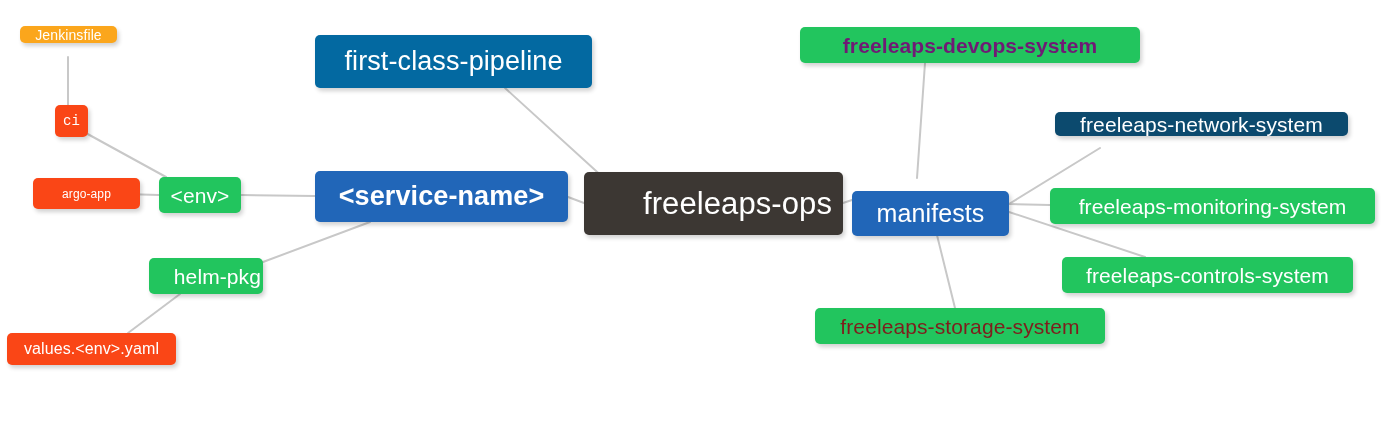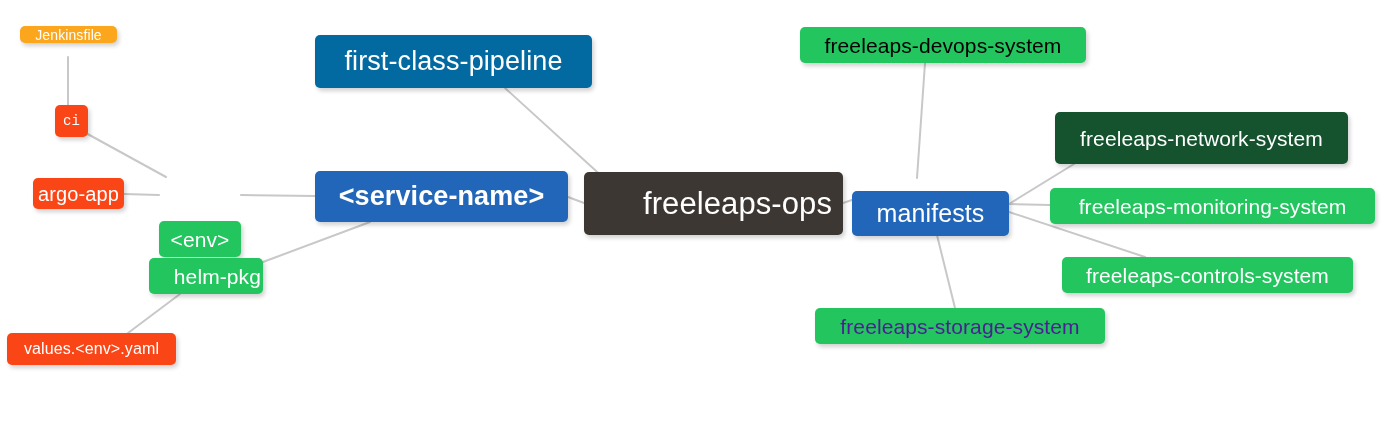--- a/index.html
+++ b/index.html
@@ -68,47 +68,47 @@
       </div>
       <div class="node" style="left: 315px; top: 171px; width: 253px; height: 51px; background: rgb(33, 102, 184); color: rgb(255, 255, 255); font-size: 27px; font-weight: bold;">
         <span class="node-label">&lt;service-name&gt;</span>
       </div>
       <div class="node" style="left: 315px; top: 35px; width: 277px; height: 53px; background: #0369a1; color: rgb(255, 255, 255); font-size: 27px;">
         <span class="node-label">first-class-pipeline</span>
       </div>
       <div class="node" style="left: 852px; top: 178px; width: 157px; height: 45px; background: rgb(33, 102, 184); color: rgb(255, 255, 255); font-size: 25px; margin-top: 13px;">
         <span class="node-label">manifests</span>
       </div>
-      <div class="node" style="left: 159px; top: 177px; width: 82px; height: 36px; background: rgb(34, 197, 94); color: rgb(255, 255, 255); font-size: 21px; margin-top: 44px;">
+      <div class="node" style="left: 159px; top: 177px; width: 82px; height: 36px; background: rgb(34, 197, 94); color: rgb(255, 255, 255); font-size: 21px;">
         <span class="node-label">&lt;env&gt;</span>
       </div>
       <div class="node" style="left: 149px; top: 258px; width: 114px; height: 36px; background: rgb(34, 197, 94); color: rgb(255, 255, 255); font-size: 21px; justify-content: flex-end;">
         <span class="node-label">helm-pkg</span>
       </div>
       <div class="node" style="left: 20px; top: 26px; width: 97px; height: 17px; background: rgb(251, 166, 28); color: rgb(255, 255, 255); font-size: 14px;">
         <span class="node-label">Jenkinsfile</span>
       </div>
       <div class="node" style="left: 55px; top: 105px; width: 33px; height: 32px; background: rgb(250, 70, 22); color: rgb(255, 255, 255); font-size: 14px; font-family: Liberation Mono, monospace;">
         <span class="node-label">ci</span>
       </div>
-      <div class="node" style="left: 33px; top: 178px; width: 91px; height: 31px; background: rgb(250, 70, 22); color: rgb(255, 255, 255); font-size: 20px;">
+      <div class="node" style="left: 33px; top: 178px; width: 107px; height: 31px; background: rgb(250, 70, 22); color: rgb(255, 255, 255); font-size: 12px;">
         <span class="node-label">argo-app</span>
       </div>
       <div class="node" style="left: 7px; top: 333px; width: 169px; height: 32px; background: rgb(250, 70, 22); color: rgb(255, 255, 255); font-size: 16px;">
         <span class="node-label">values.&lt;env&gt;.yaml</span>
       </div>
-      <div class="node" style="left: 800px; top: 27px; width: 286px; height: 36px; background: rgb(34, 197, 94); color: #000000; font-size: 21px;">
+      <div class="node" style="left: 800px; top: 27px; width: 340px; height: 36px; background: rgb(34, 197, 94); color: #701a75; font-size: 21px; font-weight: bold;">
         <span class="node-label">freeleaps-devops-system</span>
       </div>
-      <div class="node" style="left: 1055px; top: 112px; width: 293px; height: 52px; background: #14532d; color: rgb(255, 255, 255); font-size: 21px;">
+      <div class="node" style="left: 1055px; top: 112px; width: 293px; height: 24px; background: #0c4a6e; color: rgb(255, 255, 255); font-size: 21px;">
         <span class="node-label">freeleaps-network-system</span>
       </div>
       <div class="node" style="left: 1050px; top: 188px; width: 325px; height: 36px; background: rgb(34, 197, 94); color: rgb(255, 255, 255); font-size: 21px;">
         <span class="node-label">freeleaps-monitoring-system</span>
       </div>
       <div class="node" style="left: 1062px; top: 257px; width: 291px; height: 36px; background: rgb(34, 197, 94); color: rgb(255, 255, 255); font-size: 21px;">
         <span class="node-label">freeleaps-controls-system</span>
       </div>
-      <div class="node" style="left: 815px; top: 308px; width: 290px; height: 36px; background: rgb(34, 197, 94); color: #4c1d95; font-size: 21px;">
+      <div class="node" style="left: 815px; top: 308px; width: 290px; height: 36px; background: rgb(34, 197, 94); color: #7f1d1d; font-size: 21px;">
         <span class="node-label">freeleaps-storage-system</span>
       </div>
     </div>
 </div>
 
 </body></html>

